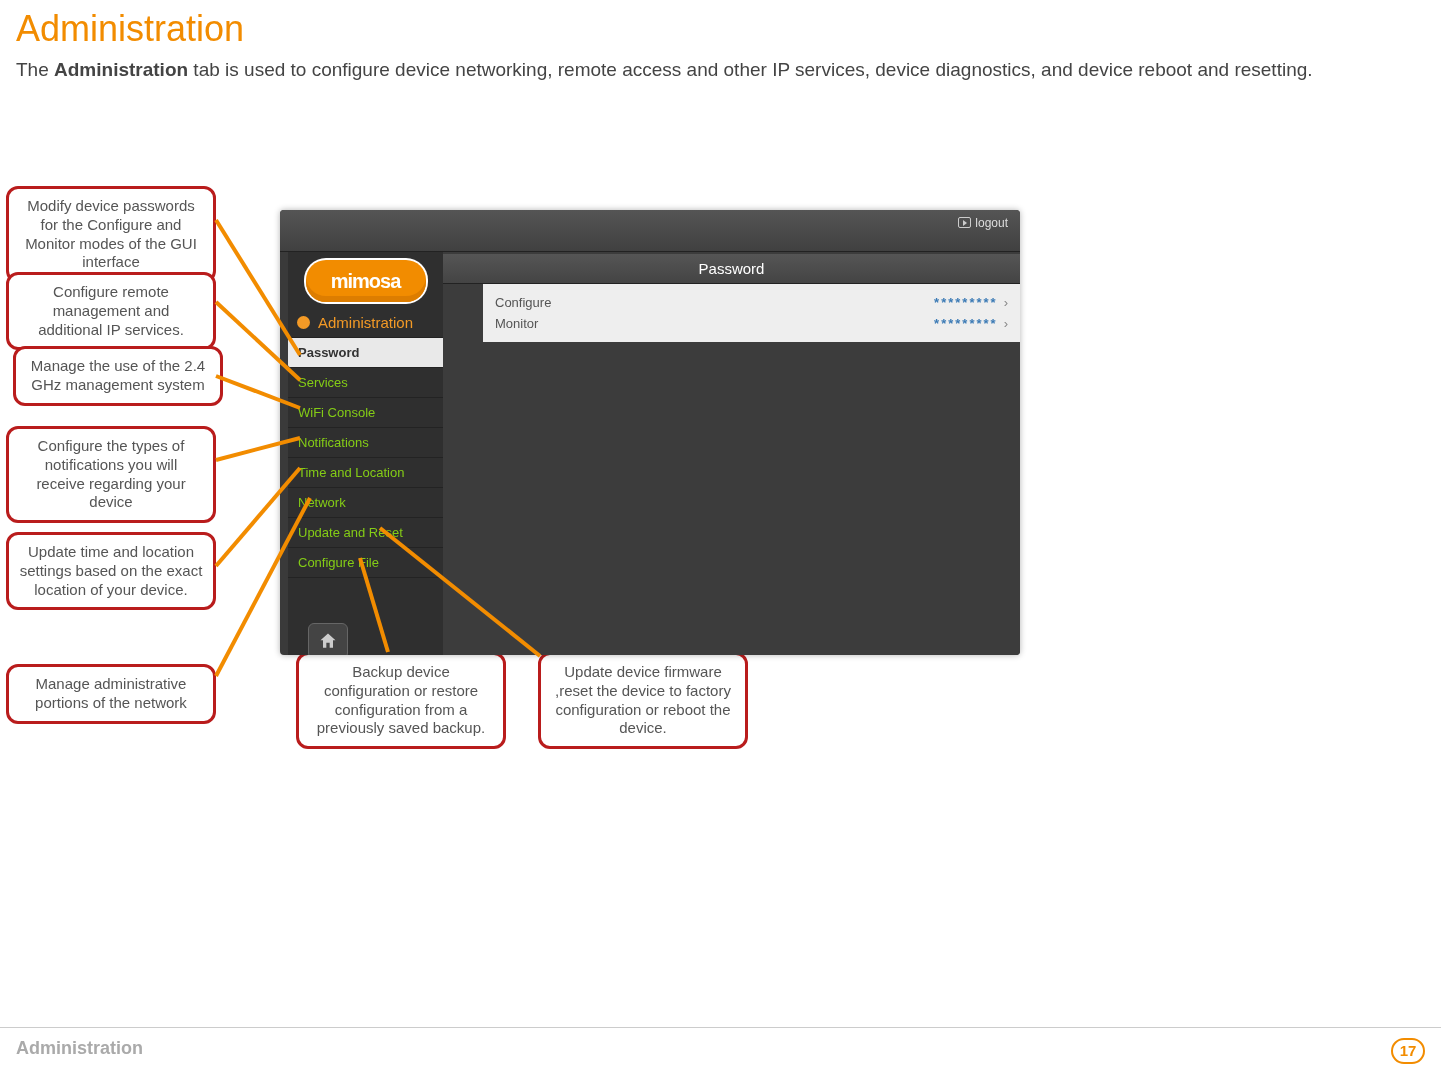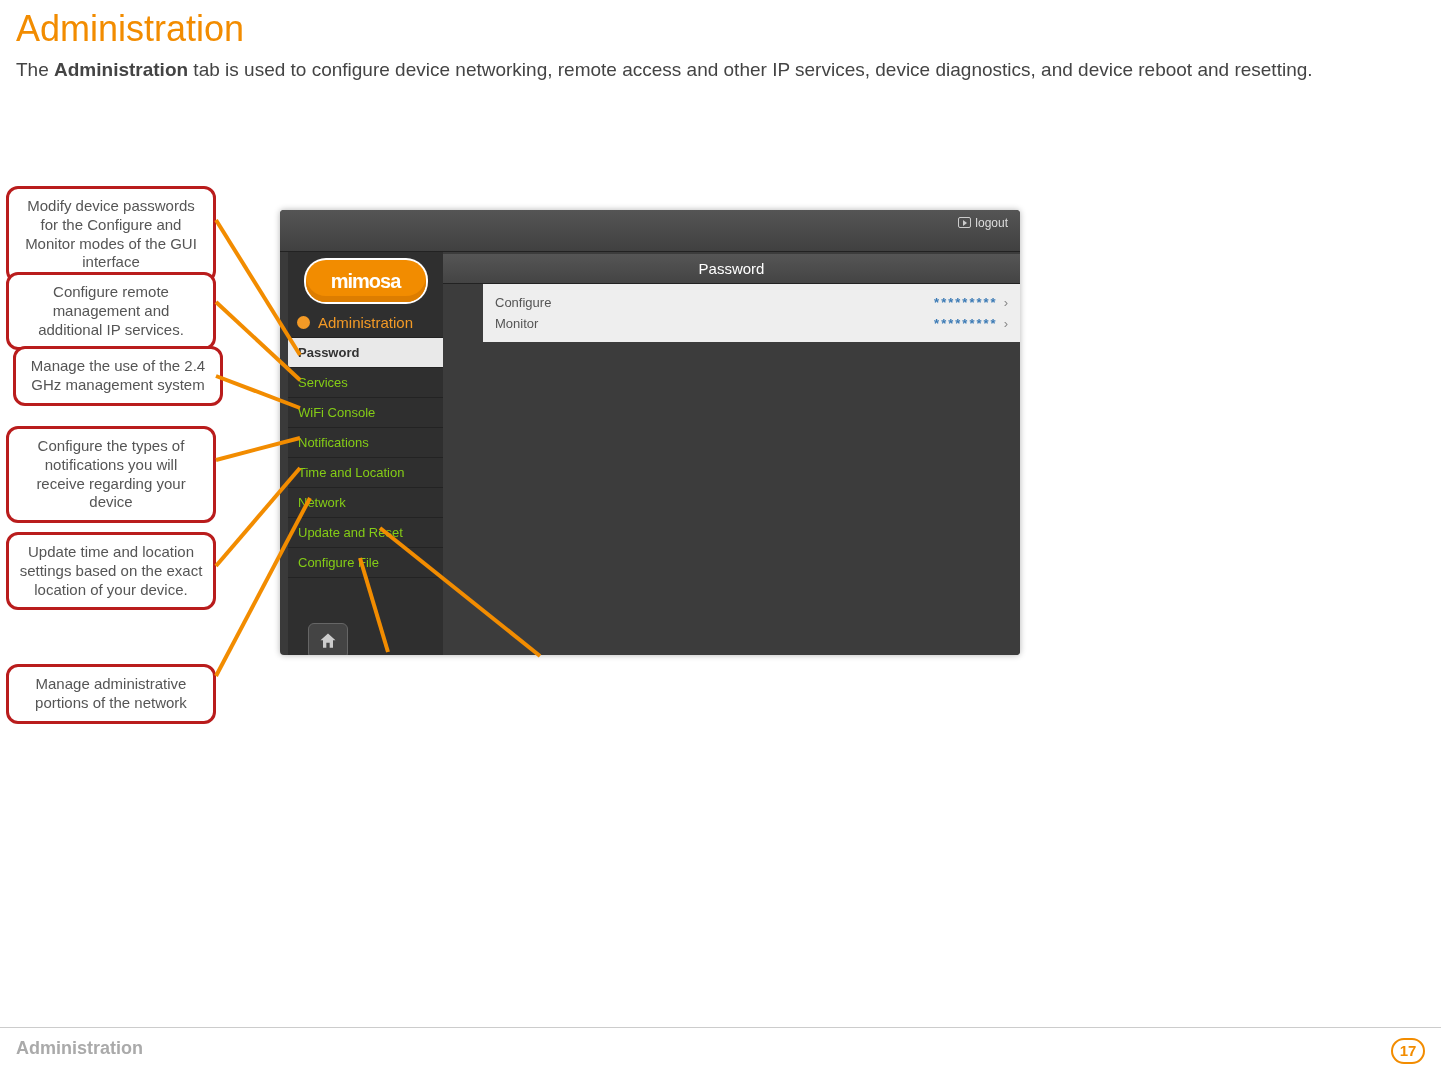--- a/index.html
+++ b/index.html
@@ -210,20 +210,22 @@
 
 <div class="diagram">
 
   <div class="callout" style="left:6px; top:6px;">Modify device passwords for the Configure and Monitor modes of the GUI interface</div>
   <div class="callout" style="left:6px; top:92px;">Configure remote management and additional IP services.</div>
   <div class="callout" style="left:6px; top:166px;margin-left:7px;">Manage the use of the 2.4 GHz management system</div>
   <div class="callout" style="left:6px; top:246px;">Configure the types of notifications you will receive regarding your device</div>
   <div class="callout" style="left:6px; top:352px;">Update time and location settings based on the exact location of your device.</div>
   <div class="callout" style="left:6px; top:484px;">Manage administrative portions of the network</div>
 
+  <div class="callout" style="left:296px; top:472px;">Backup device configuration or restore configuration from a previously saved backup.</div>
+  <div class="callout" style="left:538px; top:472px;">Update device firmware ,reset the device to factory configuration or reboot the device.</div>
 
   <div class="shot" style="top:30px;">
     <div class="shot-top">
       <span class="lg-icon"></span><span>logout</span>
     </div>
     <div class="shot-body">
       <div class="sidebar">
         <div class="logo">mimosa</div>
         <div class="sec-title">Administration</div>
         <div class="nav-item active">Password</div>

